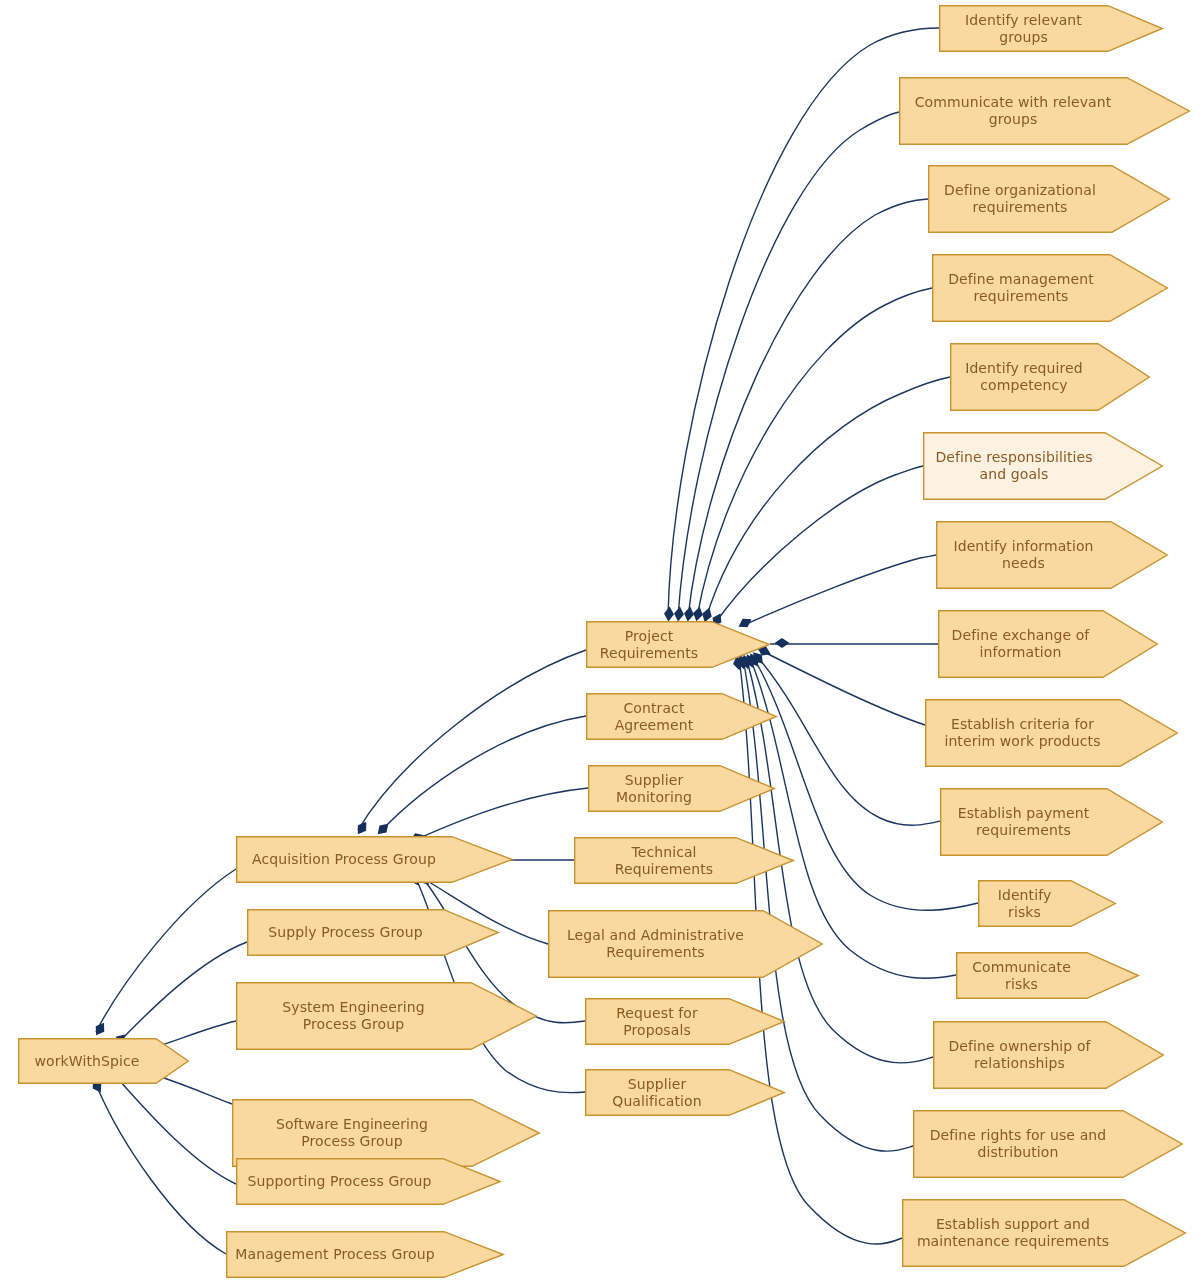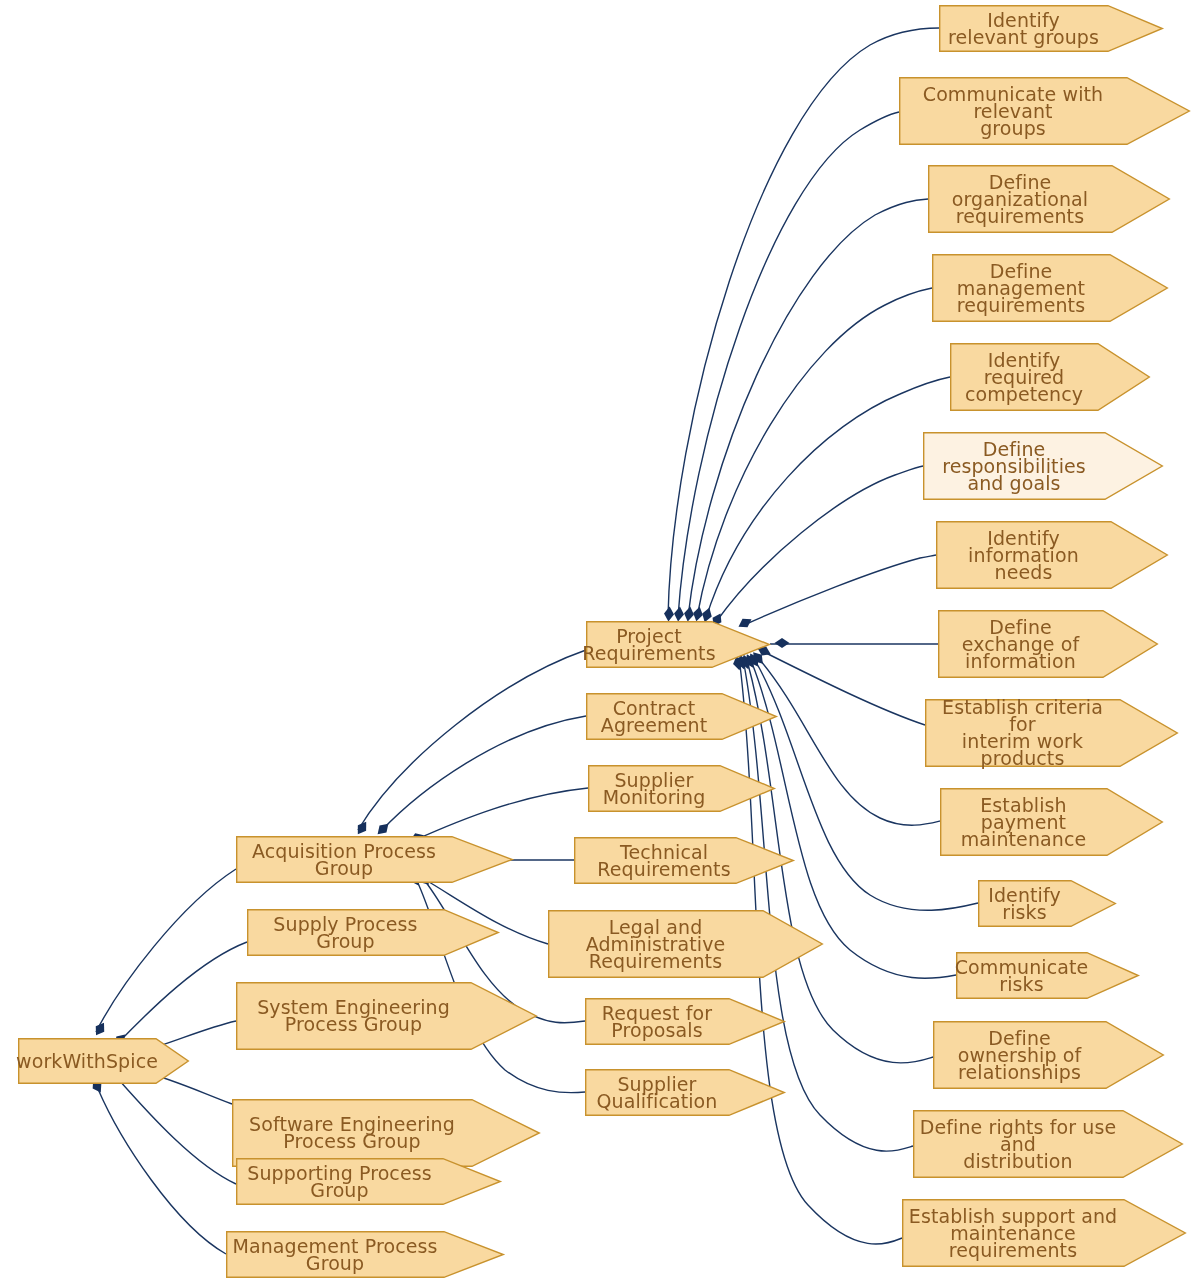--- a/index.html
+++ b/index.html
@@ -44,21 +44,21 @@
   }
   .node .label {
     position: absolute;
     left: 0;
     top: 0;
     display: flex;
     align-items: center;
     justify-content: center;
     text-align: center;
     color: #8a5a22;
-    font-size: 19px;
+    font-size: 14px;
     line-height: 17px;
     letter-spacing: 0.1px;
     white-space: pre-line;
     box-sizing: border-box;
     padding: 0 6px;
   }
 </style>
 </head>
 <body>
 
@@ -269,21 +269,21 @@
           <polygon points="0.7,0.7 195,0.7 252.3,34 195,67.3 0.7,67.3" fill="#f9d9a0" stroke="#c8922d" stroke-width="1.4" stroke-linejoin="miter"></polygon>
         </svg>
         <div class="label" style="width: 195px; height: 68px; color: rgb(138, 90, 34);">Establish criteria for
 interim work products</div>
       </div>
       <div class="node" style="left: 940px; top: 788px; width: 223px; height: 68px;">
         <svg width="223" height="68" viewBox="0 0 223 68">
           <polygon points="0.7,0.7 167,0.7 222.3,34 167,67.3 0.7,67.3" fill="#f9d9a0" stroke="#c8922d" stroke-width="1.4" stroke-linejoin="miter"></polygon>
         </svg>
         <div class="label" style="width: 167px; height: 68px; color: rgb(138, 90, 34);">Establish payment
-maintenance</div>
+requirements</div>
       </div>
       <div class="node" style="left: 978px; top: 880px; width: 138px; height: 47px;">
         <svg width="138" height="47" viewBox="0 0 138 47">
           <polygon points="0.7,0.7 93,0.7 137.3,23.5 93,46.3 0.7,46.3" fill="#f9d9a0" stroke="#c8922d" stroke-width="1.4" stroke-linejoin="miter"></polygon>
         </svg>
         <div class="label" style="width: 93px; height: 47px; color: rgb(138, 90, 34);">Identify risks</div>
       </div>
       <div class="node" style="left: 956px; top: 952px; width: 183px; height: 47px;">
         <svg width="183" height="47" viewBox="0 0 183 47">
           <polygon points="0.7,0.7 131,0.7 182.3,23.5 131,46.3 0.7,46.3" fill="#f9d9a0" stroke="#c8922d" stroke-width="1.4" stroke-linejoin="miter"></polygon>

